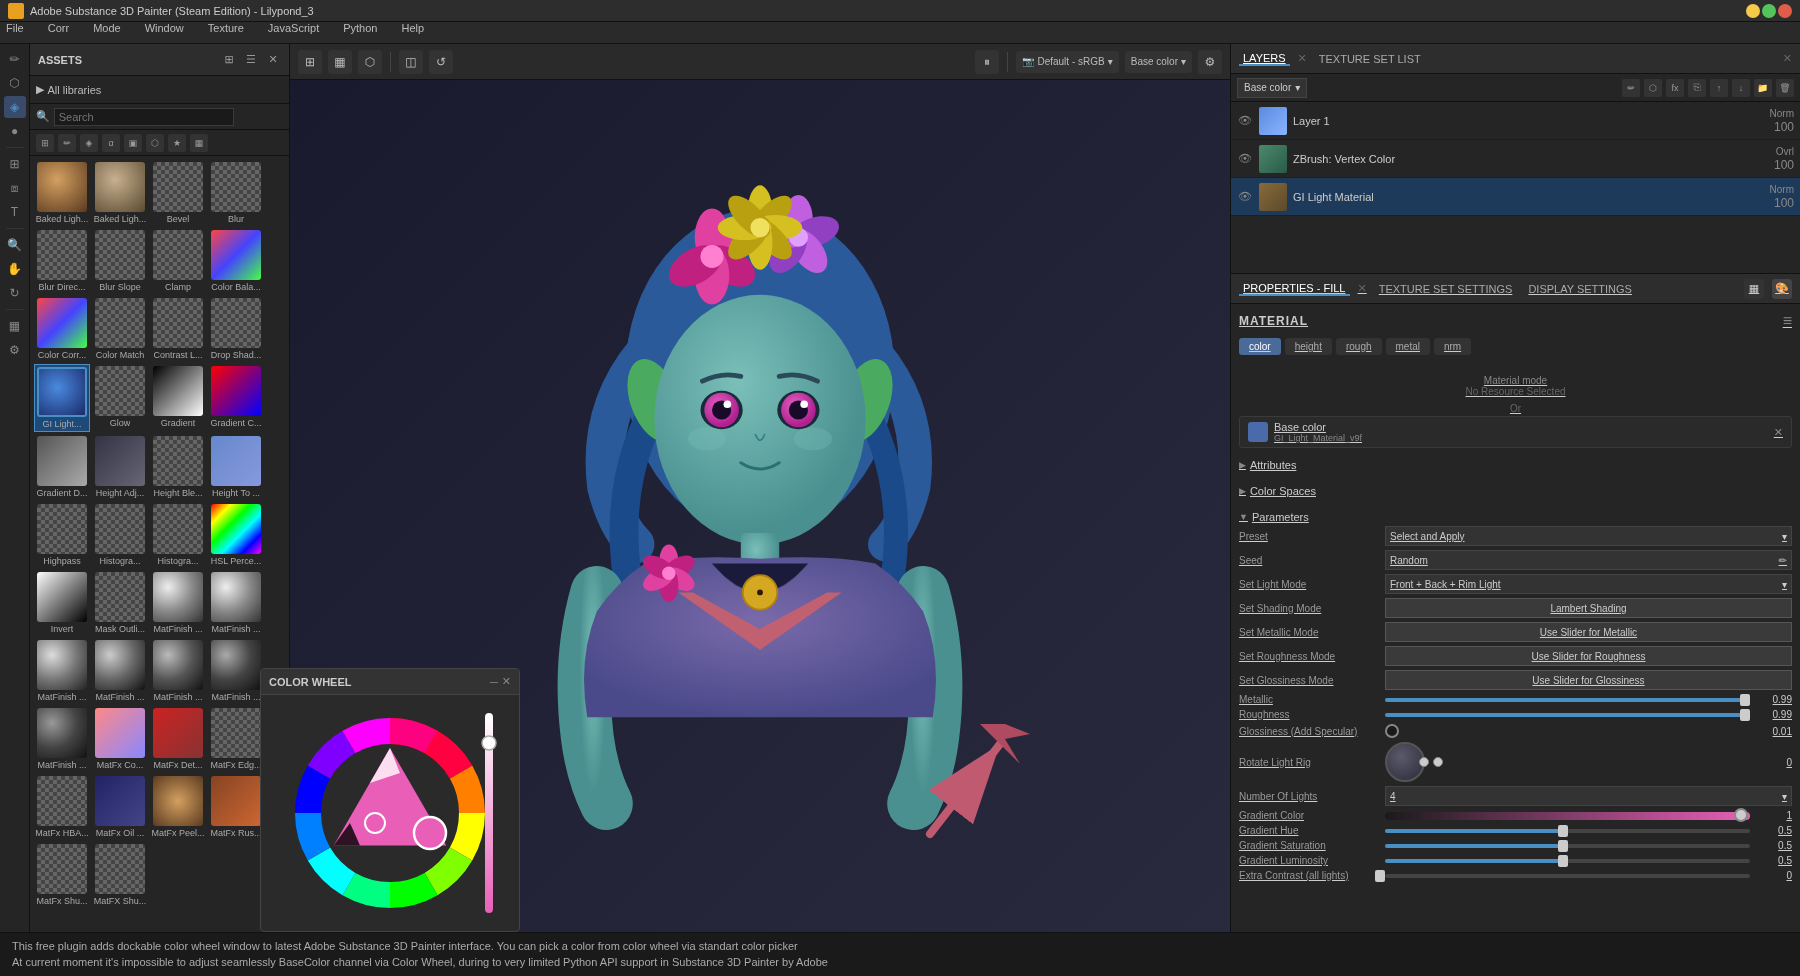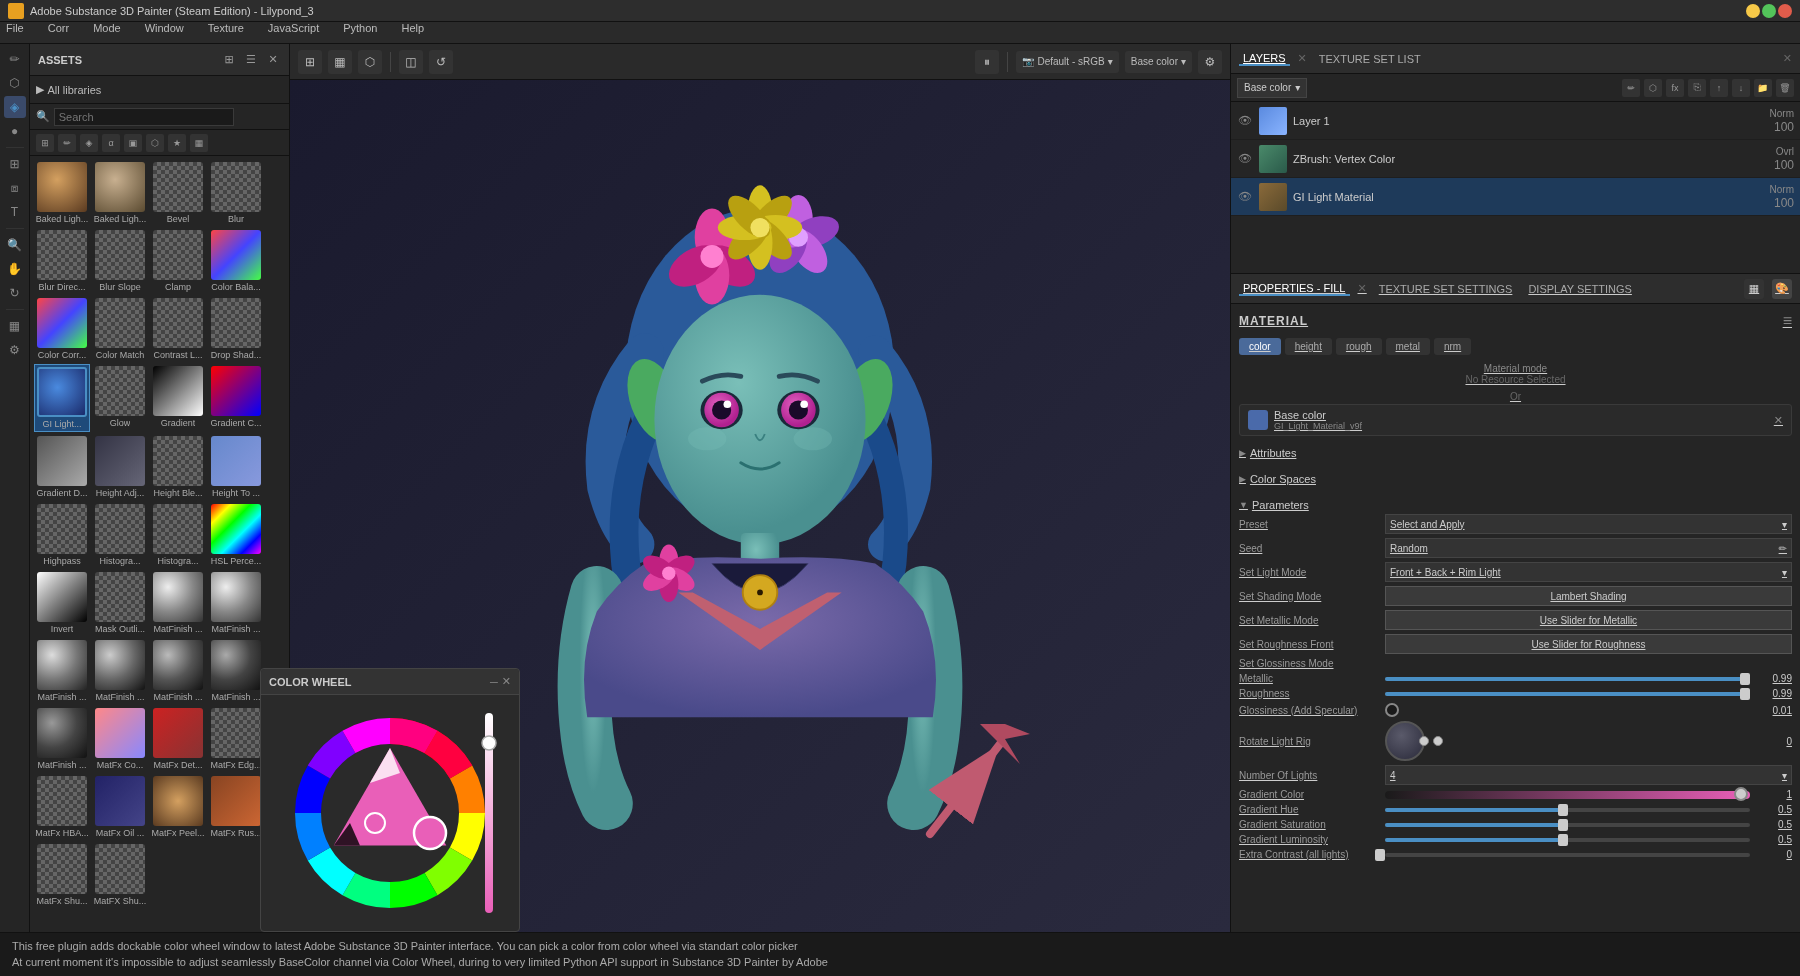--- a/index.html
+++ b/index.html
@@ -81,21 +81,21 @@
     .prop-label { width: 140px; font-size: 10px; color: #999; }
     .prop-dropdown { flex: 1; background: #333; border: 1px solid #444; color: #ccc; height: 20px; font-size: 10px; padding: 0 4px; cursor: pointer; display: flex; align-items: center; justify-content: space-between; }
     .prop-btn { flex: 1; background: #3a3a3a; border: 1px solid #555; color: #ccc; height: 20px; font-size: 10px; padding: 0 4px; cursor: pointer; display: flex; align-items: center; justify-content: center; }
     .prop-slider-row { display: flex; align-items: center; gap: 6px; margin-bottom: 4px; }
     .prop-slider { flex: 1; height: 4px; background: #444; border-radius: 2px; position: relative; }
     .prop-slider-fill { height: 100%; background: #4a8fc4; border-radius: 2px; }
     .prop-slider-handle { position: absolute; right: 0; top: -4px; width: 10px; height: 12px; background: #ccc; border-radius: 2px; cursor: pointer; }
     .prop-num { width: 36px; font-size: 10px; color: #ccc; text-align: right; }
 
     
-    .material-tabs { display: flex; gap: 4px; margin-bottom: 8px; }
+    .material-tabs { display: flex; gap: 4px; margin-bottom: 20px; }
     .mat-tab { padding: 3px 10px; background: #333; border-radius: 3px; font-size: 10px; color: #aaa; cursor: pointer; }
     .mat-tab.active { background: #4a6a9a; color: #fff; }
 
     
     .base-color-row { background: #2a2a2a; border: 1px solid #3a3a3a; border-radius: 3px; padding: 4px 8px; display: flex; align-items: center; gap: 6px; margin-bottom: 8px; position: relative; }
 
     
     #color-wheel-panel { position: absolute; bottom: 44px; left: 260px; width: 260px; background: #2a2a2a; border: 1px solid #444; border-radius: 4px; z-index: 100; }
     #color-wheel-header { height: 26px; background: #333; display: flex; align-items: center; padding: 0 8px; gap: 4px; border-bottom: 1px solid #444; border-radius: 4px 4px 0 0; }
     #color-wheel-title { flex: 1; font-size: 11px; color: #ccc; font-weight: bold; }
@@ -688,26 +688,27 @@
             <div class="prop-label">Set Shading Mode</div>
             <div class="prop-btn">Lambert Shading</div>
           </div>
 
           <div class="prop-row">
             <div class="prop-label">Set Metallic Mode</div>
             <div class="prop-btn">Use Slider for Metallic</div>
           </div>
 
           <div class="prop-row">
-            <div class="prop-label">Set Roughness Front</div>
+            <div class="prop-label">Set Roughness Mode</div>
             <div class="prop-btn">Use Slider for Roughness</div>
           </div>
 
           <div class="prop-row">
             <div class="prop-label">Set Glossiness Mode</div>
+            <div class="prop-btn">Use Slider for Glossiness</div>
           </div>
 
           <div class="prop-slider-row">
             <div class="prop-label">Metallic</div>
             <div class="prop-slider">
               <div class="prop-slider-fill" style="width:99%;"></div>
               <div class="prop-slider-handle" style="right:0;"></div>
             </div>
             <div class="prop-num">0.99</div>
           </div>

